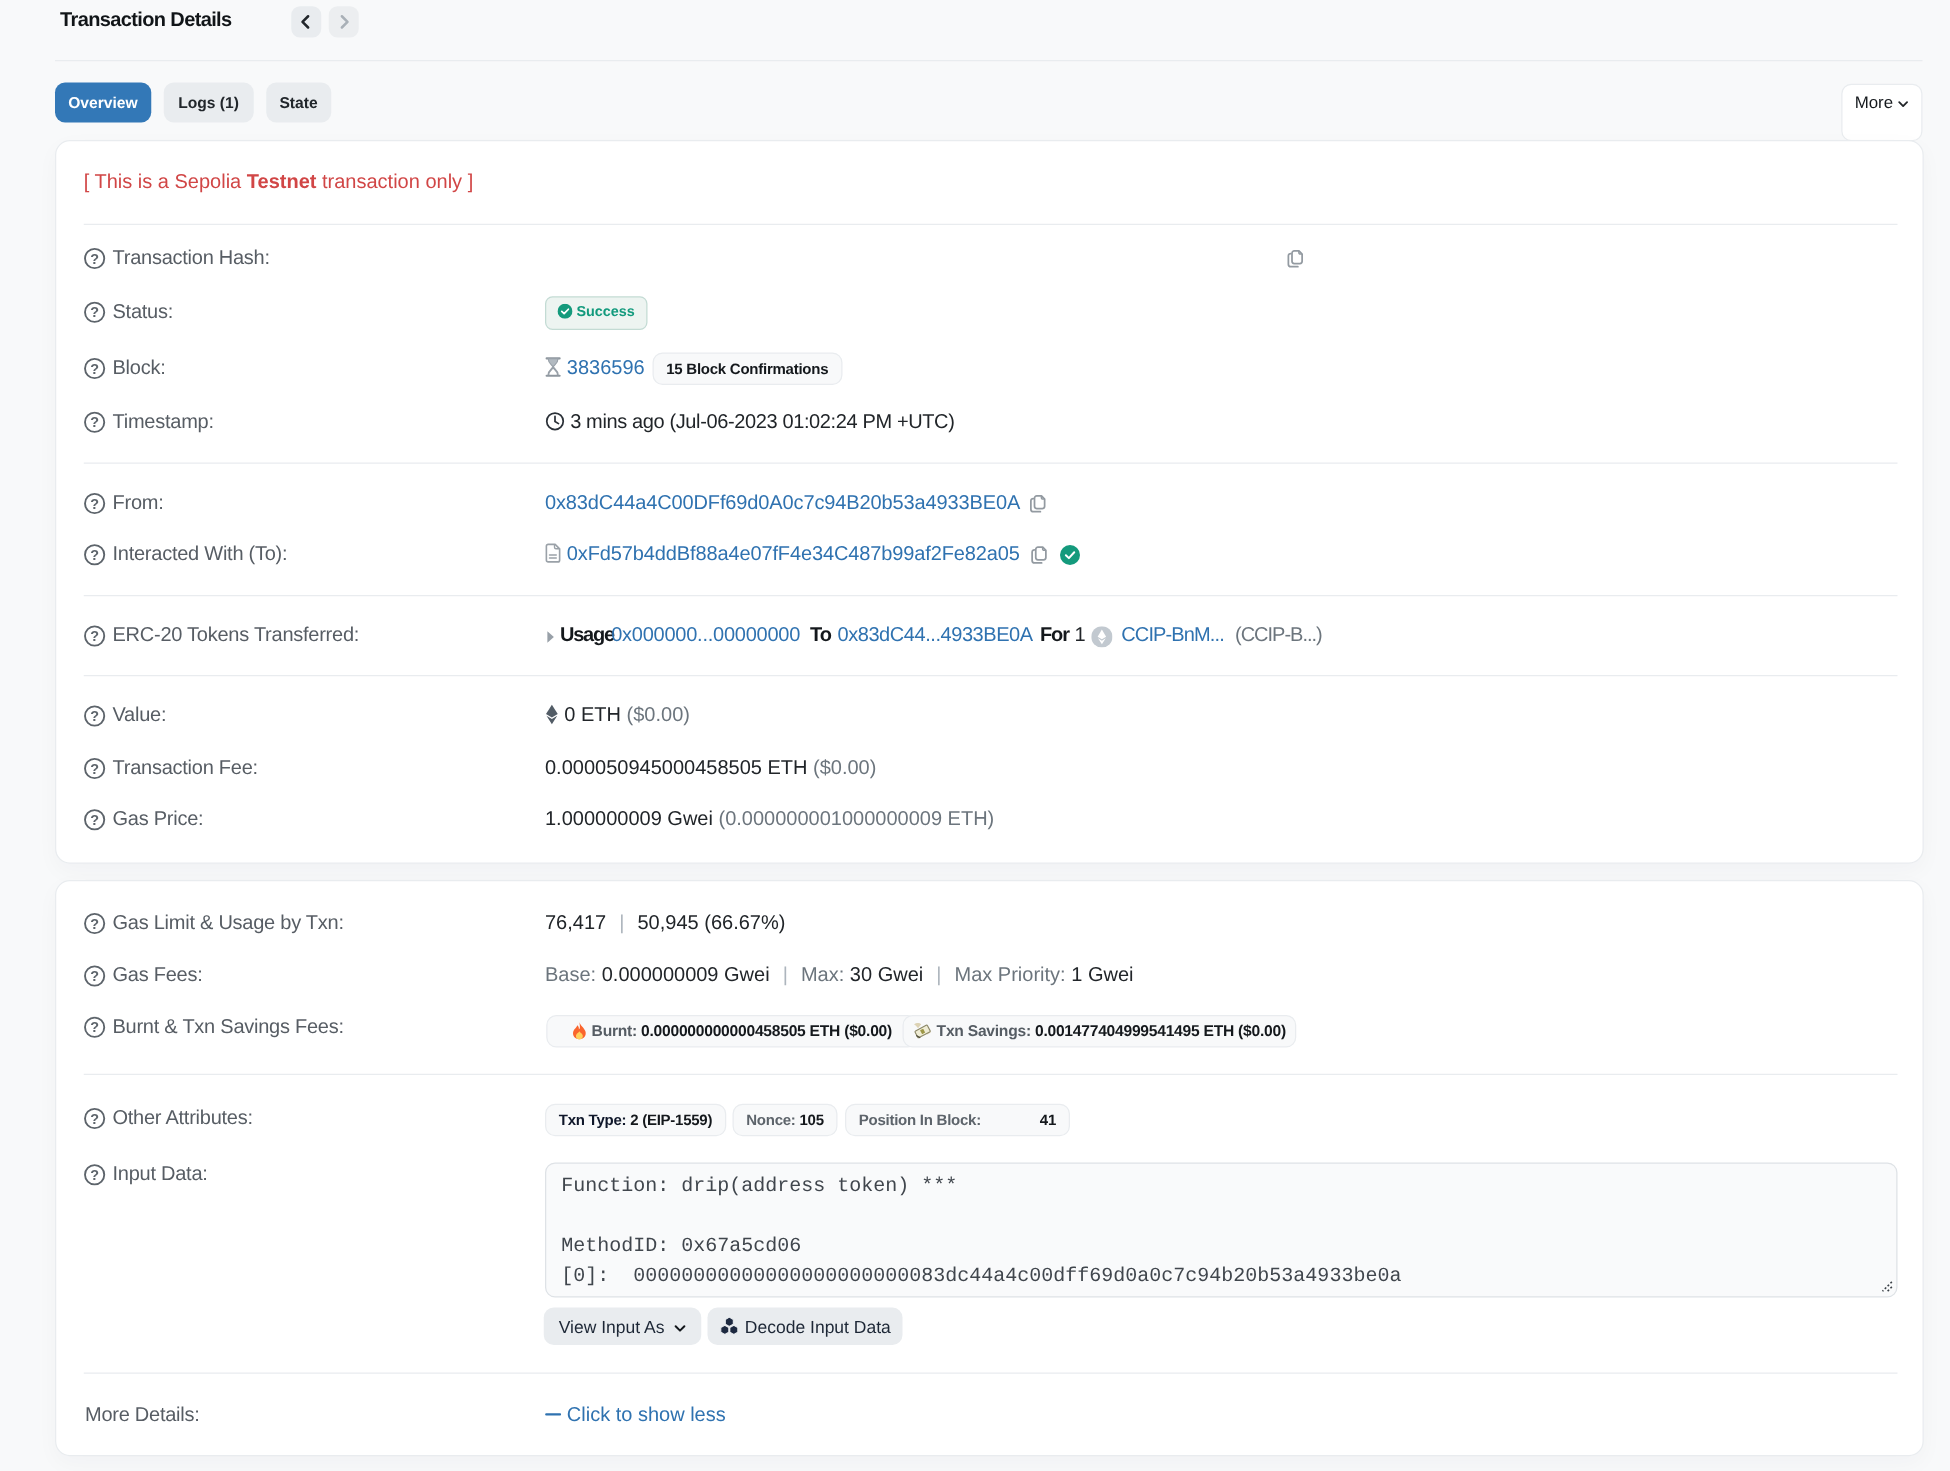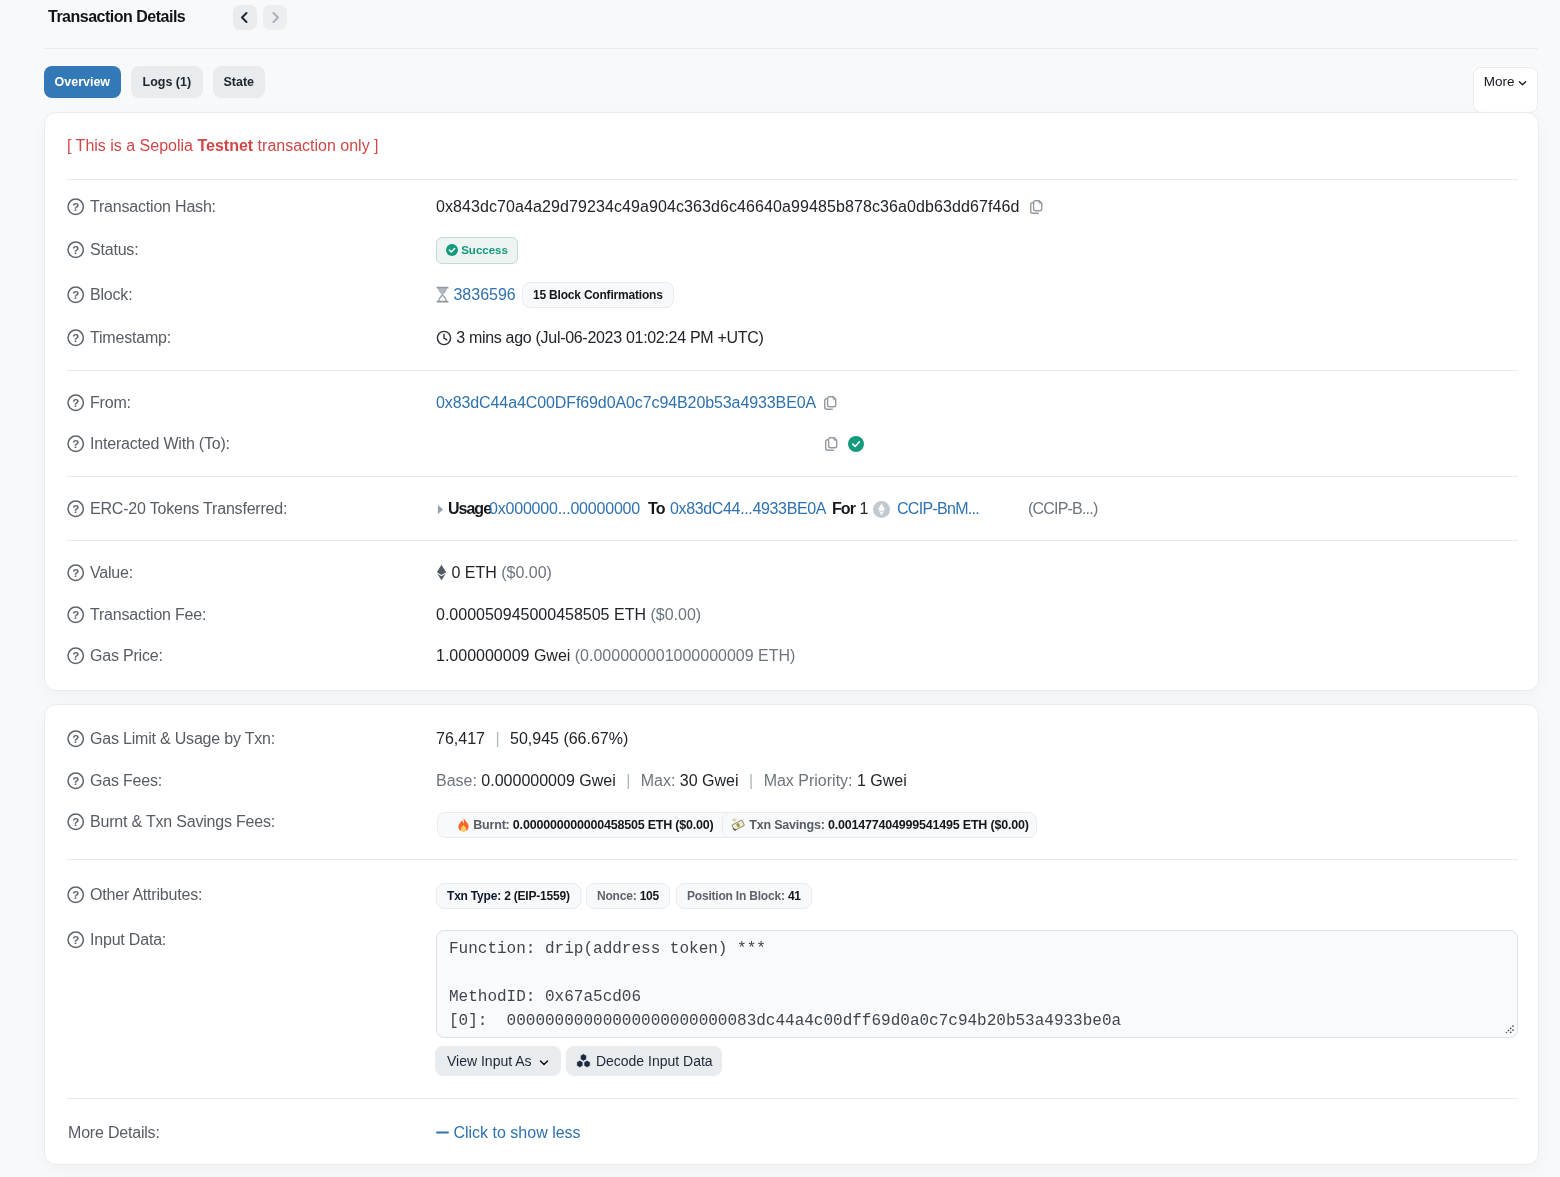--- a/index.html
+++ b/index.html
@@ -45,21 +45,20 @@
 
 <div class="abs" style="left:67px;top:136px;color:#d14646;line-height:20px;">[ This is a Sepolia <span class="b">Testnet</span> transaction only ]</div>
 <div class="divider" style="top:179px;"></div>
 
 <div class="row" style="top:196px;">
   <svg style="position:absolute;left:67px;top:2px;" width="18" height="18" viewBox="0 0 18 18">
       <circle cx="8.7" cy="8.8" r="7.7" fill="none" stroke="#5d646b" stroke-width="1.5"></circle>
       <text x="8.7" y="12.9" text-anchor="middle" font-size="11.5" font-weight="bold" fill="#5d646b" font-family="Liberation Sans">?</text>
     </svg>
     <span class="lab">Transaction Hash:</span>
-  <span class="val" style="letter-spacing:0.09px;">0x843dc70a4a29d79234c49a904c363d6c46640a99485b878c36a0db63dd67f46d</span>
   <svg class="abs" style="left:1028px;top:3px;" width="16" height="16" viewBox="0 0 16 16">
       <path d="M11.2 1.7 H7.4 A1.8 1.8 0 0 0 5.6 3.5 V10 A1.8 1.8 0 0 0 7.4 11.8 H11.9 A1.8 1.8 0 0 0 13.7 10 V4.2 Z" fill="none" stroke="#939aa1" stroke-width="1.4" stroke-linejoin="round"></path>
       <path d="M11.1 1.8 V3.1 A1.1 1.1 0 0 0 12.2 4.2 H13.6" fill="none" stroke="#939aa1" stroke-width="1.2"></path>
       <path d="M10.3 14.3 H4.7 A2 2 0 0 1 2.7 12.3 V5.7 A1.9 1.9 0 0 1 4.6 3.8" fill="none" stroke="#939aa1" stroke-width="1.4" stroke-linecap="round"></path>
     </svg>
 </div>
 
 <div class="abs" style="left:436px;top:237px;height:26.5px;background:#edf4f1;border:1px solid #c3dbd4;border-radius:6px;line-height:24.5px;padding:0 9px;font-size:11.5px;font-weight:700;color:#129a7d;">
   <svg width="12" height="12" viewBox="0 0 12 12" style="vertical-align:-2px;">
       <circle cx="6" cy="6" r="6" fill="#149a7c"></circle>
@@ -116,20 +115,25 @@
       <path d="M10.3 14.3 H4.7 A2 2 0 0 1 2.7 12.3 V5.7 A1.9 1.9 0 0 1 4.6 3.8" fill="none" stroke="#939aa1" stroke-width="1.4" stroke-linecap="round"></path>
     </svg>
 </div>
 
 <div class="row" style="top:433px;">
   <svg style="position:absolute;left:67px;top:2px;" width="18" height="18" viewBox="0 0 18 18">
       <circle cx="8.7" cy="8.8" r="7.7" fill="none" stroke="#5d646b" stroke-width="1.5"></circle>
       <text x="8.7" y="12.9" text-anchor="middle" font-size="11.5" font-weight="bold" fill="#5d646b" font-family="Liberation Sans">?</text>
     </svg>
     <span class="lab">Interacted With (To):</span>
+  <span class="val"><svg width="13" height="17" viewBox="0 0 13 17" style="vertical-align:-3px;">
+        <path d="M2.2 1.2 h5.6 l3.6 3.6 v9 a1.4 1.4 0 0 1 -1.4 1.4 H2.2 a1.4 1.4 0 0 1 -1.4 -1.4 V2.6 a1.4 1.4 0 0 1 1.4 -1.4 Z" fill="none" stroke="#9aa1a8" stroke-width="1.3" stroke-linejoin="round" transform="translate(0.3 0.3)"></path>
+        <path d="M7.6 1.6 v2.2 a1.2 1.2 0 0 0 1.2 1.2 h2.4" fill="none" stroke="#9aa1a8" stroke-width="1.1"></path>
+        <path d="M3.6 9.9 h5.4 M3.6 12.4 h5.4" stroke="#9aa1a8" stroke-width="1.2" stroke-linecap="round"></path>
+      </svg> <span class="blue" style="letter-spacing:-0.1px;">0xFd57b4ddBf88a4e07fF4e34C487b99af2Fe82a05</span></span>
   <svg class="abs" style="left:823px;top:3px;" width="16" height="16" viewBox="0 0 16 16">
       <path d="M11.2 1.7 H7.4 A1.8 1.8 0 0 0 5.6 3.5 V10 A1.8 1.8 0 0 0 7.4 11.8 H11.9 A1.8 1.8 0 0 0 13.7 10 V4.2 Z" fill="none" stroke="#939aa1" stroke-width="1.4" stroke-linejoin="round"></path>
       <path d="M11.1 1.8 V3.1 A1.1 1.1 0 0 0 12.2 4.2 H13.6" fill="none" stroke="#939aa1" stroke-width="1.2"></path>
       <path d="M10.3 14.3 H4.7 A2 2 0 0 1 2.7 12.3 V5.7 A1.9 1.9 0 0 1 4.6 3.8" fill="none" stroke="#939aa1" stroke-width="1.4" stroke-linecap="round"></path>
     </svg>
   <svg class="abs" style="left:848px;top:3px;" width="16" height="16" viewBox="0 0 16 16">
       <circle cx="8" cy="8" r="8" fill="#149a7c"></circle>
       <path d="M4.7 8.2 L7.1 10.5 L11.4 5.8" fill="none" stroke="#fff" stroke-width="1.6" stroke-linecap="round" stroke-linejoin="round"></path>
     </svg>
 </div>
@@ -150,21 +154,21 @@
   <span class="abs b" style="left:648px;color:#14181c;letter-spacing:-0.8px;">To</span>
   <span class="abs blue" style="left:670px;letter-spacing:-0.35px;">0x83dC44...4933BE0A</span>
   <span class="abs b" style="left:832px;color:#14181c;letter-spacing:-0.9px;">For</span>
   <span class="abs" style="left:859.5px;">1</span>
   <svg class="abs" style="left:873px;top:2.5px;" width="17" height="17" viewBox="0 0 17 17">
       <circle cx="8.5" cy="8.5" r="8.5" fill="#c2c9d0"></circle>
       <path d="M8.5 2.6 L11.9 8.35 L8.5 10.45 L5.1 8.35 Z" fill="#fff"></path>
       <path d="M8.5 11.55 L11.6 9.6 L8.5 14.3 L5.4 9.6 Z" fill="#fff"></path>
     </svg>
   <span class="abs blue" style="left:897px;letter-spacing:-0.7px;">CCIP-BnM...</span>
-  <span class="abs gray" style="left:1028px;letter-spacing:-0.8px;">(CCIP-B...)</span>
+  <span class="abs gray" style="left:988px;letter-spacing:-0.8px;">(CCIP-B...)</span>
 </div>
 
 <div class="divider" style="top:540px;"></div>
 
 <div class="row" style="top:562px;">
   <svg style="position:absolute;left:67px;top:2px;" width="18" height="18" viewBox="0 0 18 18">
       <circle cx="8.7" cy="8.8" r="7.7" fill="none" stroke="#5d646b" stroke-width="1.5"></circle>
       <text x="8.7" y="12.9" text-anchor="middle" font-size="11.5" font-weight="bold" fill="#5d646b" font-family="Liberation Sans">?</text>
     </svg>
     <span class="lab">Value:</span>
@@ -243,21 +247,21 @@
 
 <div class="row" style="top:884px;">
     <svg style="position:absolute;left:67px;top:2px;" width="18" height="18" viewBox="0 0 18 18">
       <circle cx="8.7" cy="8.8" r="7.7" fill="none" stroke="#5d646b" stroke-width="1.5"></circle>
       <text x="8.7" y="12.9" text-anchor="middle" font-size="11.5" font-weight="bold" fill="#5d646b" font-family="Liberation Sans">?</text>
     </svg>
     <span class="lab">Other Attributes:</span>
   </div>
 <div class="abs badge-gray" style="left:436px;top:883px;"><span style="color:#0f172a;">Txn Type:</span> <span style="color:#14181c;">2 (EIP-1559)</span></div>
 <div class="abs badge-gray" style="left:586px;top:883px;"><span style="color:#5d646b;">Nonce:</span> <span style="color:#14181c;">105</span></div>
-<div class="abs badge-gray" style="left:676px;top:883px;"><span style="color:#5d646b;">Position In Block:</span> <span style="color:#14181c;">41</span></div>
+<div class="abs badge-gray" style="left:676px;top:883px;"><span style="color:#5d646b;">Position In Block:</span> <span style="color:#14181c;margin-left:44px;">41</span></div>
 
 <div class="row" style="top:929px;">
     <svg style="position:absolute;left:67px;top:2px;" width="18" height="18" viewBox="0 0 18 18">
       <circle cx="8.7" cy="8.8" r="7.7" fill="none" stroke="#5d646b" stroke-width="1.5"></circle>
       <text x="8.7" y="12.9" text-anchor="middle" font-size="11.5" font-weight="bold" fill="#5d646b" font-family="Liberation Sans">?</text>
     </svg>
     <span class="lab">Input Data:</span>
   </div>
 <div class="abs" style="left:436px;top:930px;width:1082px;height:108px;background:#f9fafb;border:1px solid #dee2e6;border-radius:8px;font-family:'Liberation Mono',monospace;font-size:16px;line-height:24px;color:#40464d;padding:6px 12px;">
 Function: drip(address token) ***<br><br>MethodID: 0x67a5cd06<br>[0]:&nbsp;&nbsp;00000000000000000000000083dc44a4c00dff69d0a0c7c94b20b53a4933be0a

